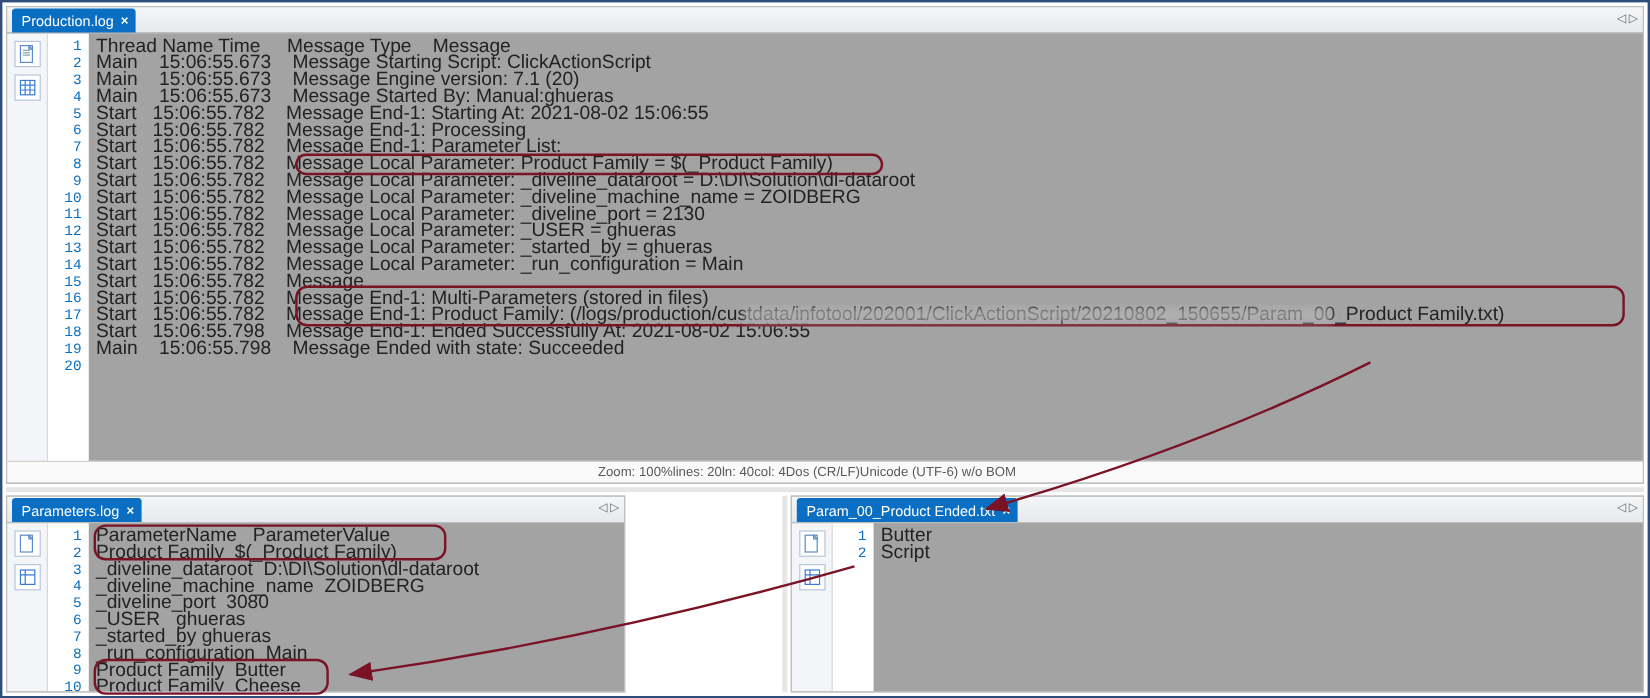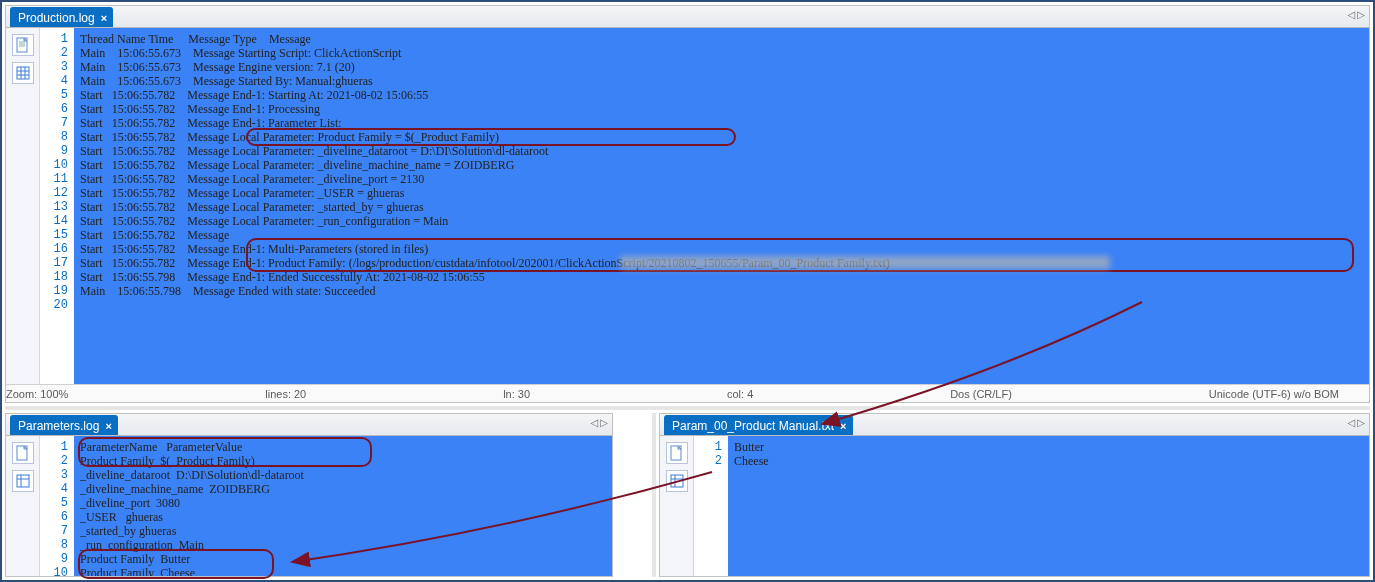--- a/index.html
+++ b/index.html
@@ -9,21 +9,21 @@
     background: #fff;
     width: 1375px;
     height: 582px;
     overflow: hidden;
     border: 2px solid #2e4d7a;
     position: relative;
   }
   .pane {
     position: absolute;
     border: 1px solid #c0c0c0;
-    background: #3b82f6;
+    background: #a3a3a3;
     display: flex;
     flex-direction: column;
   }
   .tabbar {
     height: 22px;
     background: linear-gradient(#f4f6f8,#e6e9ed);
     border-bottom: 1px solid #bcbcbc;
     display: flex;
     align-items: center;
     position: relative;
@@ -82,35 +82,35 @@
     text-align: right;
     padding: 4px 6px 0 0;
     color: #0a6fc2;
     font-family: Consolas, "Courier New", monospace;
     font-size: 12px;
     line-height: 14px;
   }
   .code {
     flex: 1;
     padding: 4px 6px 0 6px;
-    font-family: Liberation Serif, serif;
-    font-size: 12px;
+    font-family: Liberation Sans, sans-serif;
+    font-size: 16px;
     line-height: 14px;
     white-space: pre;
     color: #222;
     overflow: hidden;
   }
   .statusbar {
     height: 18px;
     border-top: 1px solid #d0d0d0;
     font-size: 11px;
     color: #5a5a5a;
     display: flex;
     align-items: center;
-    justify-content: space-between;
+    justify-content: center;
     padding-right: 30px;
     background: #fafafa;
   }
   .highlight-oval {
     position: absolute;
     border: 2px solid #7a1326;
     border-radius: 10px;
     pointer-events: none;
   }
   .blur-strip {
@@ -202,30 +202,30 @@
 </div>
 
     <div class="highlight-oval" style="left:240px; top:100px; width:490px; height:18px;"></div>
     <div class="highlight-oval" style="left:240px; top:210px; width:1108px; height:34px;"></div>
 
     <div class="blur-strip" style="left:614px; top:228px; width:490px; height:13px;"></div>
   </div>
   <div class="statusbar">
     <span>Zoom: 100%</span>
     <span>lines: 20</span>
-    <span>ln: 30</span>
+    <span>ln: 40</span>
     <span>col: 4</span>
     <span>Dos (CR/LF)</span>
     <span>Unicode (UTF-6) w/o BOM</span>
   </div>
 </div>
 
 <div class="splitter-h" style="top:404px;"></div>
 
-<div class="pane" style="left:3px; top:411px; width:608px; bottom:3px;">
+<div class="pane" style="left:3px; top:411px; width:516px; bottom:3px;">
   <div class="tabbar">
     <div class="tab">
       <span>Parameters.log</span>
       <span class="close">×</span>
     </div>
     <div class="tabnav">
       <span>◁</span>
       <span>▷</span>
     </div>
   </div>
@@ -272,21 +272,21 @@
     <div class="highlight-oval" style="left:72px; top:1px; width:294px; height:30px;"></div>
     <div class="highlight-oval" style="left:72px; top:113px; width:196px; height:30px;"></div>
   </div>
 </div>
 
 <div class="splitter-v" style="left:650px; top:411px; bottom:3px;"></div>
 
 <div class="pane" style="left:657px; top:411px; right:3px; bottom:3px;">
   <div class="tabbar">
     <div class="tab">
-      <span>Param_00_Product Manual.txt</span>
+      <span>Param_00_Product Ended.txt</span>
       <span class="close">×</span>
     </div>
     <div class="tabnav">
       <span>◁</span>
       <span>▷</span>
     </div>
   </div>
   <div class="editor-wrap">
     <div class="iconbar">
       <div class="iconbtn doc-icon">
@@ -300,21 +300,21 @@
             <rect x="1" y="1" width="12" height="12" fill="#fff" stroke="#3a7bd5"></rect>
             <line x1="1" y1="5" x2="13" y2="5" stroke="#3a7bd5"></line>
             <line x1="5" y1="1" x2="5" y2="13" stroke="#3a7bd5"></line>
           </svg>
       </div>
     </div>
     <div class="gutter" id="gutter-right" style="white-space: pre;">1
 2
 </div>
     <div class="code" id="code-right">Butter
-Cheese
+Script
 </div>
   </div>
 </div>
 
 <svg class="arrow" style="left:0;top:0;width:1375px;height:582px;">
   <defs>
     <marker id="ah" markerWidth="10" markerHeight="8" refX="9" refY="4" orient="auto">
       <path d="M0,0 L10,4 L0,8 Z" fill="#7a1326"></path>
     </marker>
   </defs>

